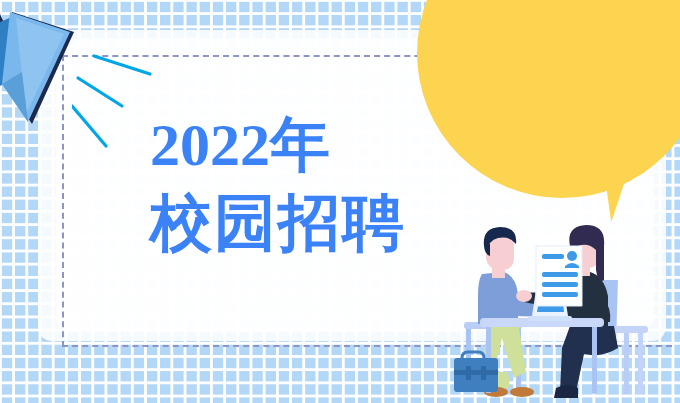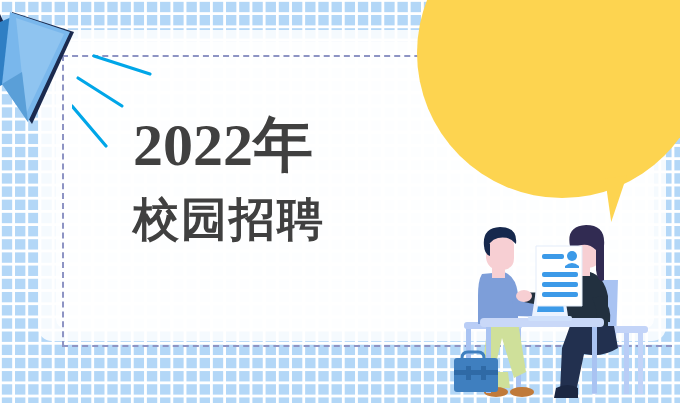--- a/index.html
+++ b/index.html
@@ -92,39 +92,39 @@
     height: 0;
     border-left: 22px solid #fdd450;
     border-right: 10px solid transparent;
     border-bottom: 44px solid transparent;
     transform: rotate(-8deg);
   }
 
   
   .headline {
     position: absolute;
-    left: 133px;
+    left: 150px;
     top: 115px;
     width: 260px;
-    color: #404040;
+    color: #3b82f6;
     line-height: 1.0;
     text-align: left;
   }
   .headline .l1 {
     font-family: "Liberation Serif", serif;
     font-weight: bold;
     font-size: 60px;
     letter-spacing: 0px;
     display: block;
     white-space: nowrap;
   }
   .headline .l2 {
-    font-family: Liberation Serif, serif;
+    font-family: Liberation Mono, monospace;
     font-weight: bold;
-    font-size: 46px;
+    font-size: 62px;
     letter-spacing: 2px;
     display: block;
     margin-top: 22px;
     white-space: nowrap;
   }
 
   
   .illus {
     position: absolute;
     left: 452px;

